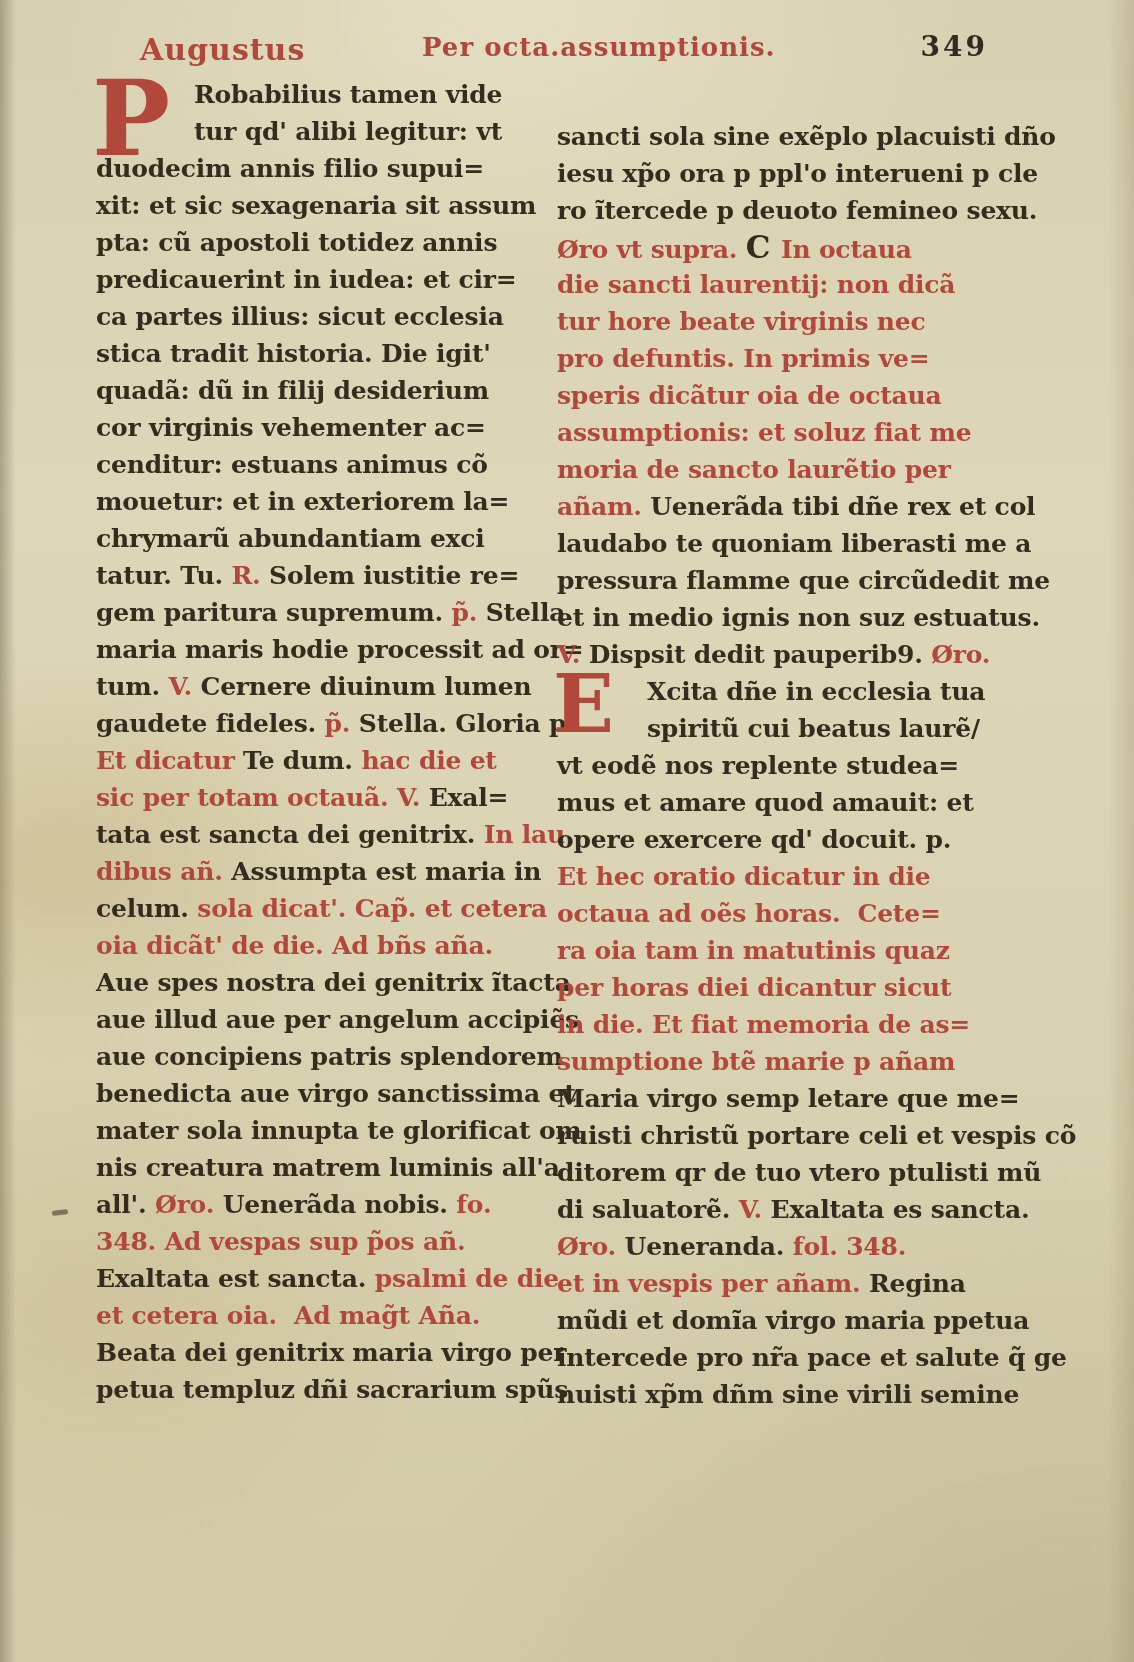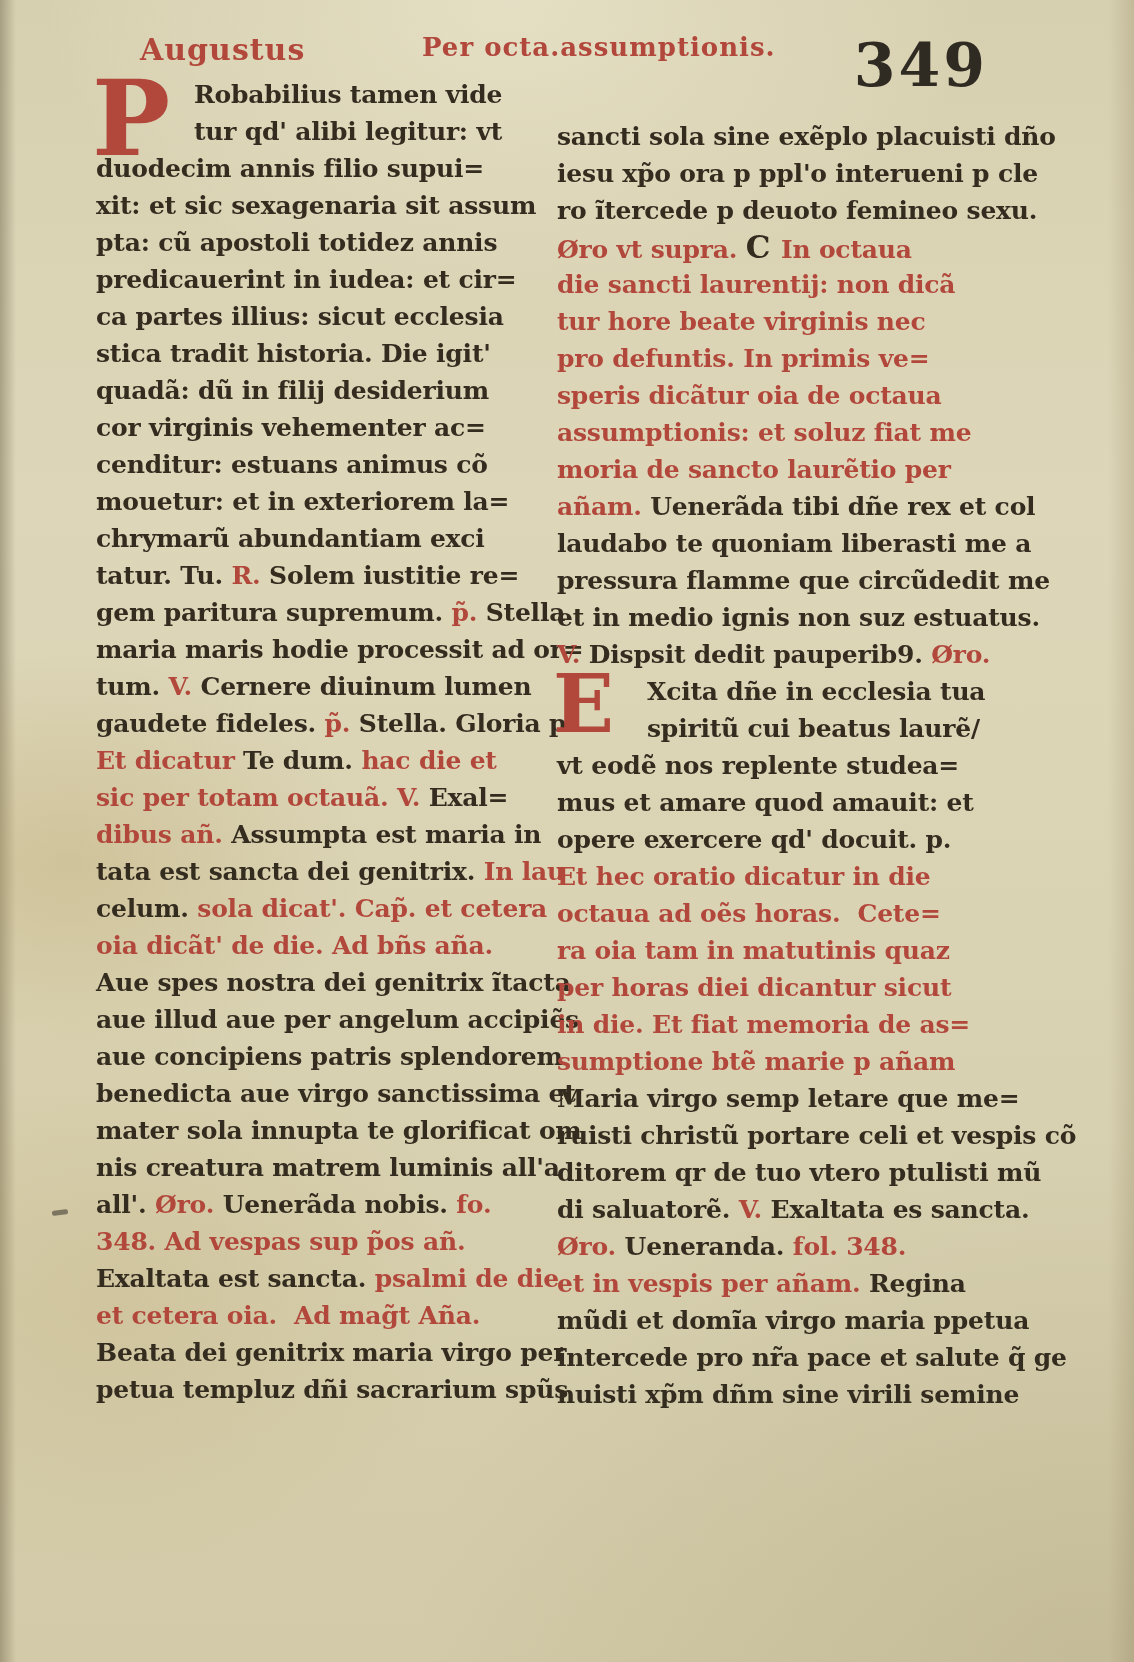--- a/index.html
+++ b/index.html
@@ -13,21 +13,21 @@
       radial-gradient(ellipse 900px 700px at 96% 100%, rgba(140,125,85,.20), transparent 75%),
       linear-gradient(90deg, rgba(95,85,60,.40) 0px, rgba(95,85,60,0) 16px),
       linear-gradient(270deg, rgba(120,105,70,.22) 0px, rgba(120,105,70,0) 26px),
       linear-gradient(180deg, #d7d0b0 0%, #ddd6b8 30%, #d9d2b2 62%, #d2caa8 100%);
   }
   .ink{color:#352c20;}
   .red{color:#b2473b;}
   .header{position:absolute;top:28px;left:96px;width:948px;height:50px;}
   .h-left{position:absolute;left:44px;top:4px;font-size:30px;letter-spacing:1px;}
   .h-center{position:absolute;left:326px;top:4px;font-size:26px;letter-spacing:1px;}
-  .page-num{position:absolute;right:56px;top:2px;font-size:60px;letter-spacing:3px;color:#2f2a22;}
+  .page-num{position:absolute;right:56px;top:2px;font-size:28px;letter-spacing:3px;color:#2f2a22;}
   .col{position:absolute;font-size:25px;line-height:37px;letter-spacing:-0.2px;}
   .col-left{left:96px;top:76px;width:458px;}
   .col-right{left:557px;top:70px;width:486px;margin-top:48px;}
   .line{height:37px;white-space:pre;}
   .col-left .ind{padding-left:98px;}
   .col-right .ind{padding-left:90px;}
   .dropcap{position:absolute;left:-4px;line-height:1;color:#b2473b;
     font-family:"DejaVu Serif", serif;font-weight:700;}
   .col-left .dropcap{font-size:104px;}
   .col-right .dropcap{font-size:80px;}
@@ -59,22 +59,22 @@
       <div class="line"><span class="ink">cenditur: estuans animus cõ</span></div>
       <div class="line"><span class="ink">mouetur: et in exteriorem la=</span></div>
       <div class="line"><span class="ink">chrymarũ abundantiam exci</span></div>
       <div class="line"><span class="ink">tatur. Tu. </span><span class="red">R. </span><span class="ink">Solem iustitie re=</span></div>
       <div class="line"><span class="ink">gem paritura supremum. </span><span class="red">p̃. </span><span class="ink">Stella</span></div>
       <div class="line"><span class="ink">maria maris hodie processit ad or=</span></div>
       <div class="line"><span class="ink">tum. </span><span class="red">V. </span><span class="ink">Cernere diuinum lumen</span></div>
       <div class="line"><span class="ink">gaudete fideles. </span><span class="red">p̃. </span><span class="ink">Stella. Gloria p.</span></div>
       <div class="line"><span class="red">Et dicatur </span><span class="ink">Te dum. </span><span class="red">hac die et</span></div>
       <div class="line"><span class="red">sic per totam octauã. V. </span><span class="ink">Exal=</span></div>
+      <div class="line"><span class="ink">tata est sancta dei genitrix. </span><span class="red">In lau</span></div>
       <div class="line"><span class="red">dibus añ. </span><span class="ink">Assumpta est maria in</span></div>
-      <div class="line"><span class="ink">tata est sancta dei genitrix. </span><span class="red">In lau</span></div>
       <div class="line"><span class="ink">celum. </span><span class="red">sola dicat'. Cap̃. et cetera</span></div>
       <div class="line"><span class="red">oia dicãt' de die. Ad bñs aña.</span></div>
       <div class="line"><span class="ink">Aue spes nostra dei genitrix ĩtacta</span></div>
       <div class="line"><span class="ink">aue illud aue per angelum accipiẽs</span></div>
       <div class="line"><span class="ink">aue concipiens patris splendorem</span></div>
       <div class="line"><span class="ink">benedicta aue virgo sanctissima et</span></div>
       <div class="line"><span class="ink">mater sola innupta te glorificat om</span></div>
       <div class="line"><span class="ink">nis creatura matrem luminis all'a</span></div>
       <div class="line"><span class="ink">all'. </span><span class="red">Øro. </span><span class="ink">Uenerãda nobis. </span><span class="red">fo.</span></div>
       <div class="line"><span class="red">348. Ad vespas sup p̃os añ.</span></div>

